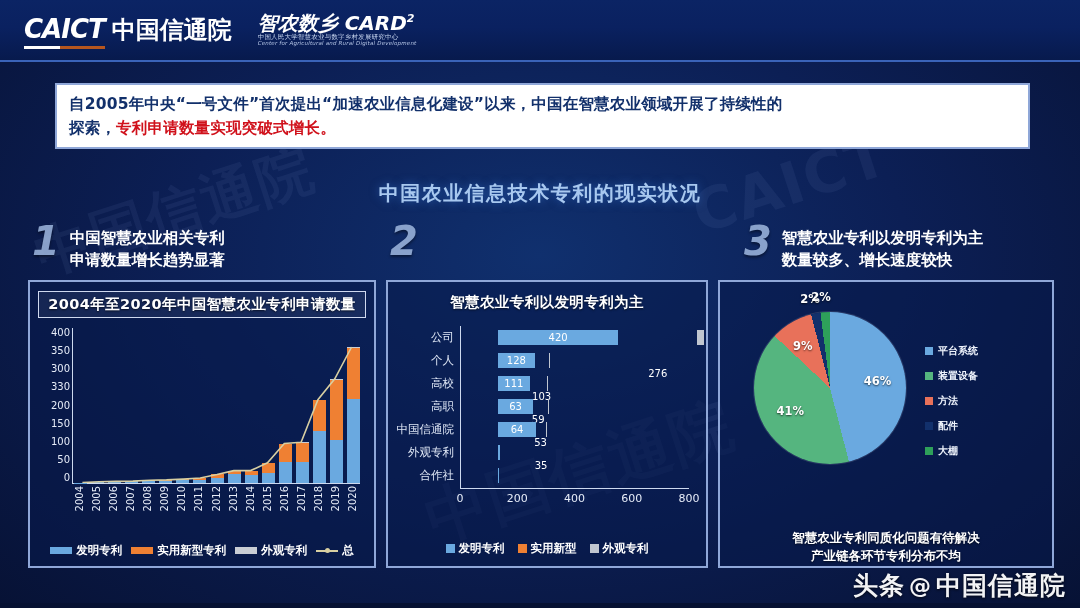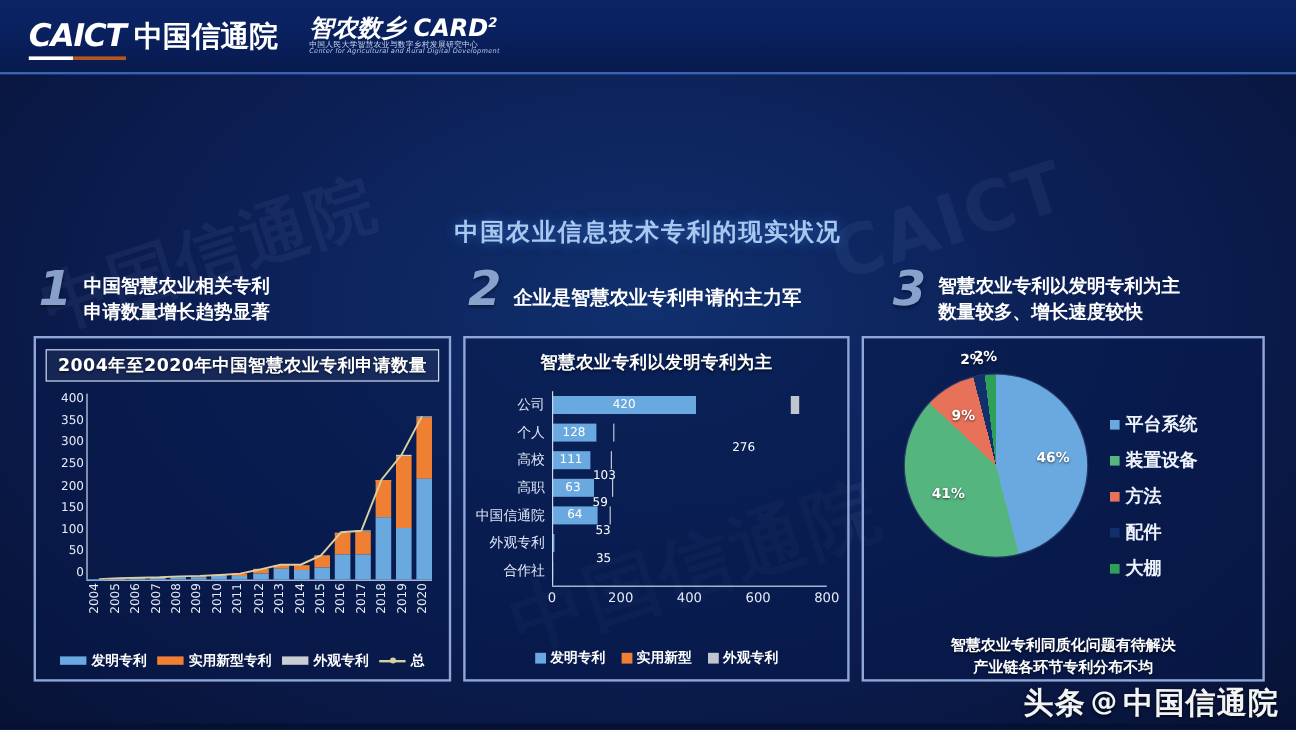--- a/index.html
+++ b/index.html
@@ -144,21 +144,21 @@
   .c2-plot{position:relative;margin-top:14px;height:180px;}
   .c2-rows{position:absolute;left:0;top:0;width:100%;}
   .c2-row{display:flex;align-items:center;height:23px;}
   .c2-lab{
     width:72px;text-align:right;padding-right:6px;color:#dfe7f6;font-size:11.5px;
     white-space:nowrap;
   }
   .c2-track{position:relative;height:23px;flex:1;display:flex;align-items:center;}
   .c2-bar{height:15px;display:flex;align-items:stretch;}
   .c2-seg{display:flex;align-items:center;justify-content:center;color:#ffffff;font-size:10px;}
-  .c2-inv{background:#6aa9e0;}
+  .c2-inv{background:#6aa9e0;margin-left:38px;}
   .c2-uti{background:#ef8033;margin-top:43px;}
   .c2-des{background:#c0c6d0;}
   .c2-vline{position:absolute;left:72px;top:0;width:1px;height:162px;background:#cdd9ef;}
   .c2-xaxis{
     position:absolute;left:72px;top:162px;width:229px;height:1px;background:#cdd9ef;
   }
   .c2-xlabels{position:absolute;left:72px;top:166px;width:229px;}
   .c2-xlabels span{
     position:absolute;transform:translateX(-50%);
     color:#e6ecf8;font-size:11px;
@@ -174,21 +174,21 @@
   
   .c3-plot{position:relative;height:205px;margin-top:6px;}
   .pie{
     position:absolute;left:34px;top:24px;width:152px;height:152px;border-radius:50%;
     box-shadow:0 0 0 1px rgba(255,255,255,.12);
   }
   .pie-lab{position:absolute;color:#ffffff;font-size:11.5px;font-weight:600;text-shadow:0 1px 2px rgba(0,0,0,.65);}
   .c3-legend{position:absolute;left:205px;top:56px;}
   .lg3{display:flex;align-items:center;gap:5px;margin-bottom:11px;}
   .lg3 i{width:8px;height:8px;display:inline-block;}
-  .lg3 b{color:#eef3fc;font-size:15px;font-weight:600;}
+  .lg3 b{color:#eef3fc;font-size:10px;font-weight:600;}
   .c3-foot{
     position:absolute;left:0;bottom:2px;width:100%;text-align:center;
     color:#ffffff;font-size:12.5px;font-weight:700;line-height:1.4;
     text-shadow:0 1px 2px rgba(0,0,0,.6);
   }
 
   
   .bottom-wm{
     position:absolute;right:14px;bottom:6px;
     color:#ffffff;font-size:25px;font-weight:700;letter-spacing:1px;
@@ -218,20 +218,24 @@
 
     <div class="logo-card">
       <div class="card-top">
         <span>智农数乡 CARD</span><sup>2</sup>
       </div>
       <div class="card-sub1">中国人民大学智慧农业与数字乡村发展研究中心</div>
       <div class="card-sub2">Center for Agricultural and Rural Digital Development</div>
     </div>
   </div>
 
+  <div class="callout">
+    <p><span>自2005年中央“一号文件”首次提出“加速农业信息化建设”以来，中国在智慧农业领域开展了持续性的</span></p>
+    <p><span>探索，</span><span class="hl">专利申请数量实现突破式增长。</span></p>
+  </div>
 
   <div class="section-title">中国农业信息技术专利的现实状况</div>
 
   <div class="col col1">
     <div class="col-head">
       <span class="num">1</span>
       <span class="col-head-txt">
         <span>中国智慧农业相关专利</span><br>
         <span>申请数量增长趋势显著</span>
       </span>
@@ -240,21 +244,21 @@
     <div class="panel panel1">
       <div class="title-wrap">
         <div class="panel-title boxed">2004年至2020年中国智慧农业专利申请数量</div>
       </div>
 
       <div class="c1-plot">
         <div class="c1-yaxis" id="c1-yaxis">
             <span>400</span>
             <span>350</span>
             <span>300</span>
-            <span>250</span>
+            <span>330</span>
             <span>200</span>
             <span>150</span>
             <span>100</span>
             <span>50</span>
             <span>0</span>
           </div>
         <div class="c1-axisline"></div>
         <div class="c1-baseline"></div>
         <div class="c1-bars" id="c1-bars">
             <div class="c1-col">
@@ -372,21 +376,20 @@
             <i style="background: rgb(216, 207, 162);"></i>
             <b>总</b>
           </div>
         </div>
     </div>
   </div>
 
   <div class="col col2">
     <div class="col-head">
       <span class="num">2</span>
-      <span class="col-head-txt">企业是智慧农业专利申请的主力军</span>
     </div>
 
     <div class="panel panel2">
       <div class="panel-title">智慧农业专利以发明专利为主</div>
 
       <div class="c2-plot">
         <div class="c2-rows" id="c2-rows">
             <div class="c2-row">
               <div class="c2-lab">公司</div>
               <div class="c2-track">

